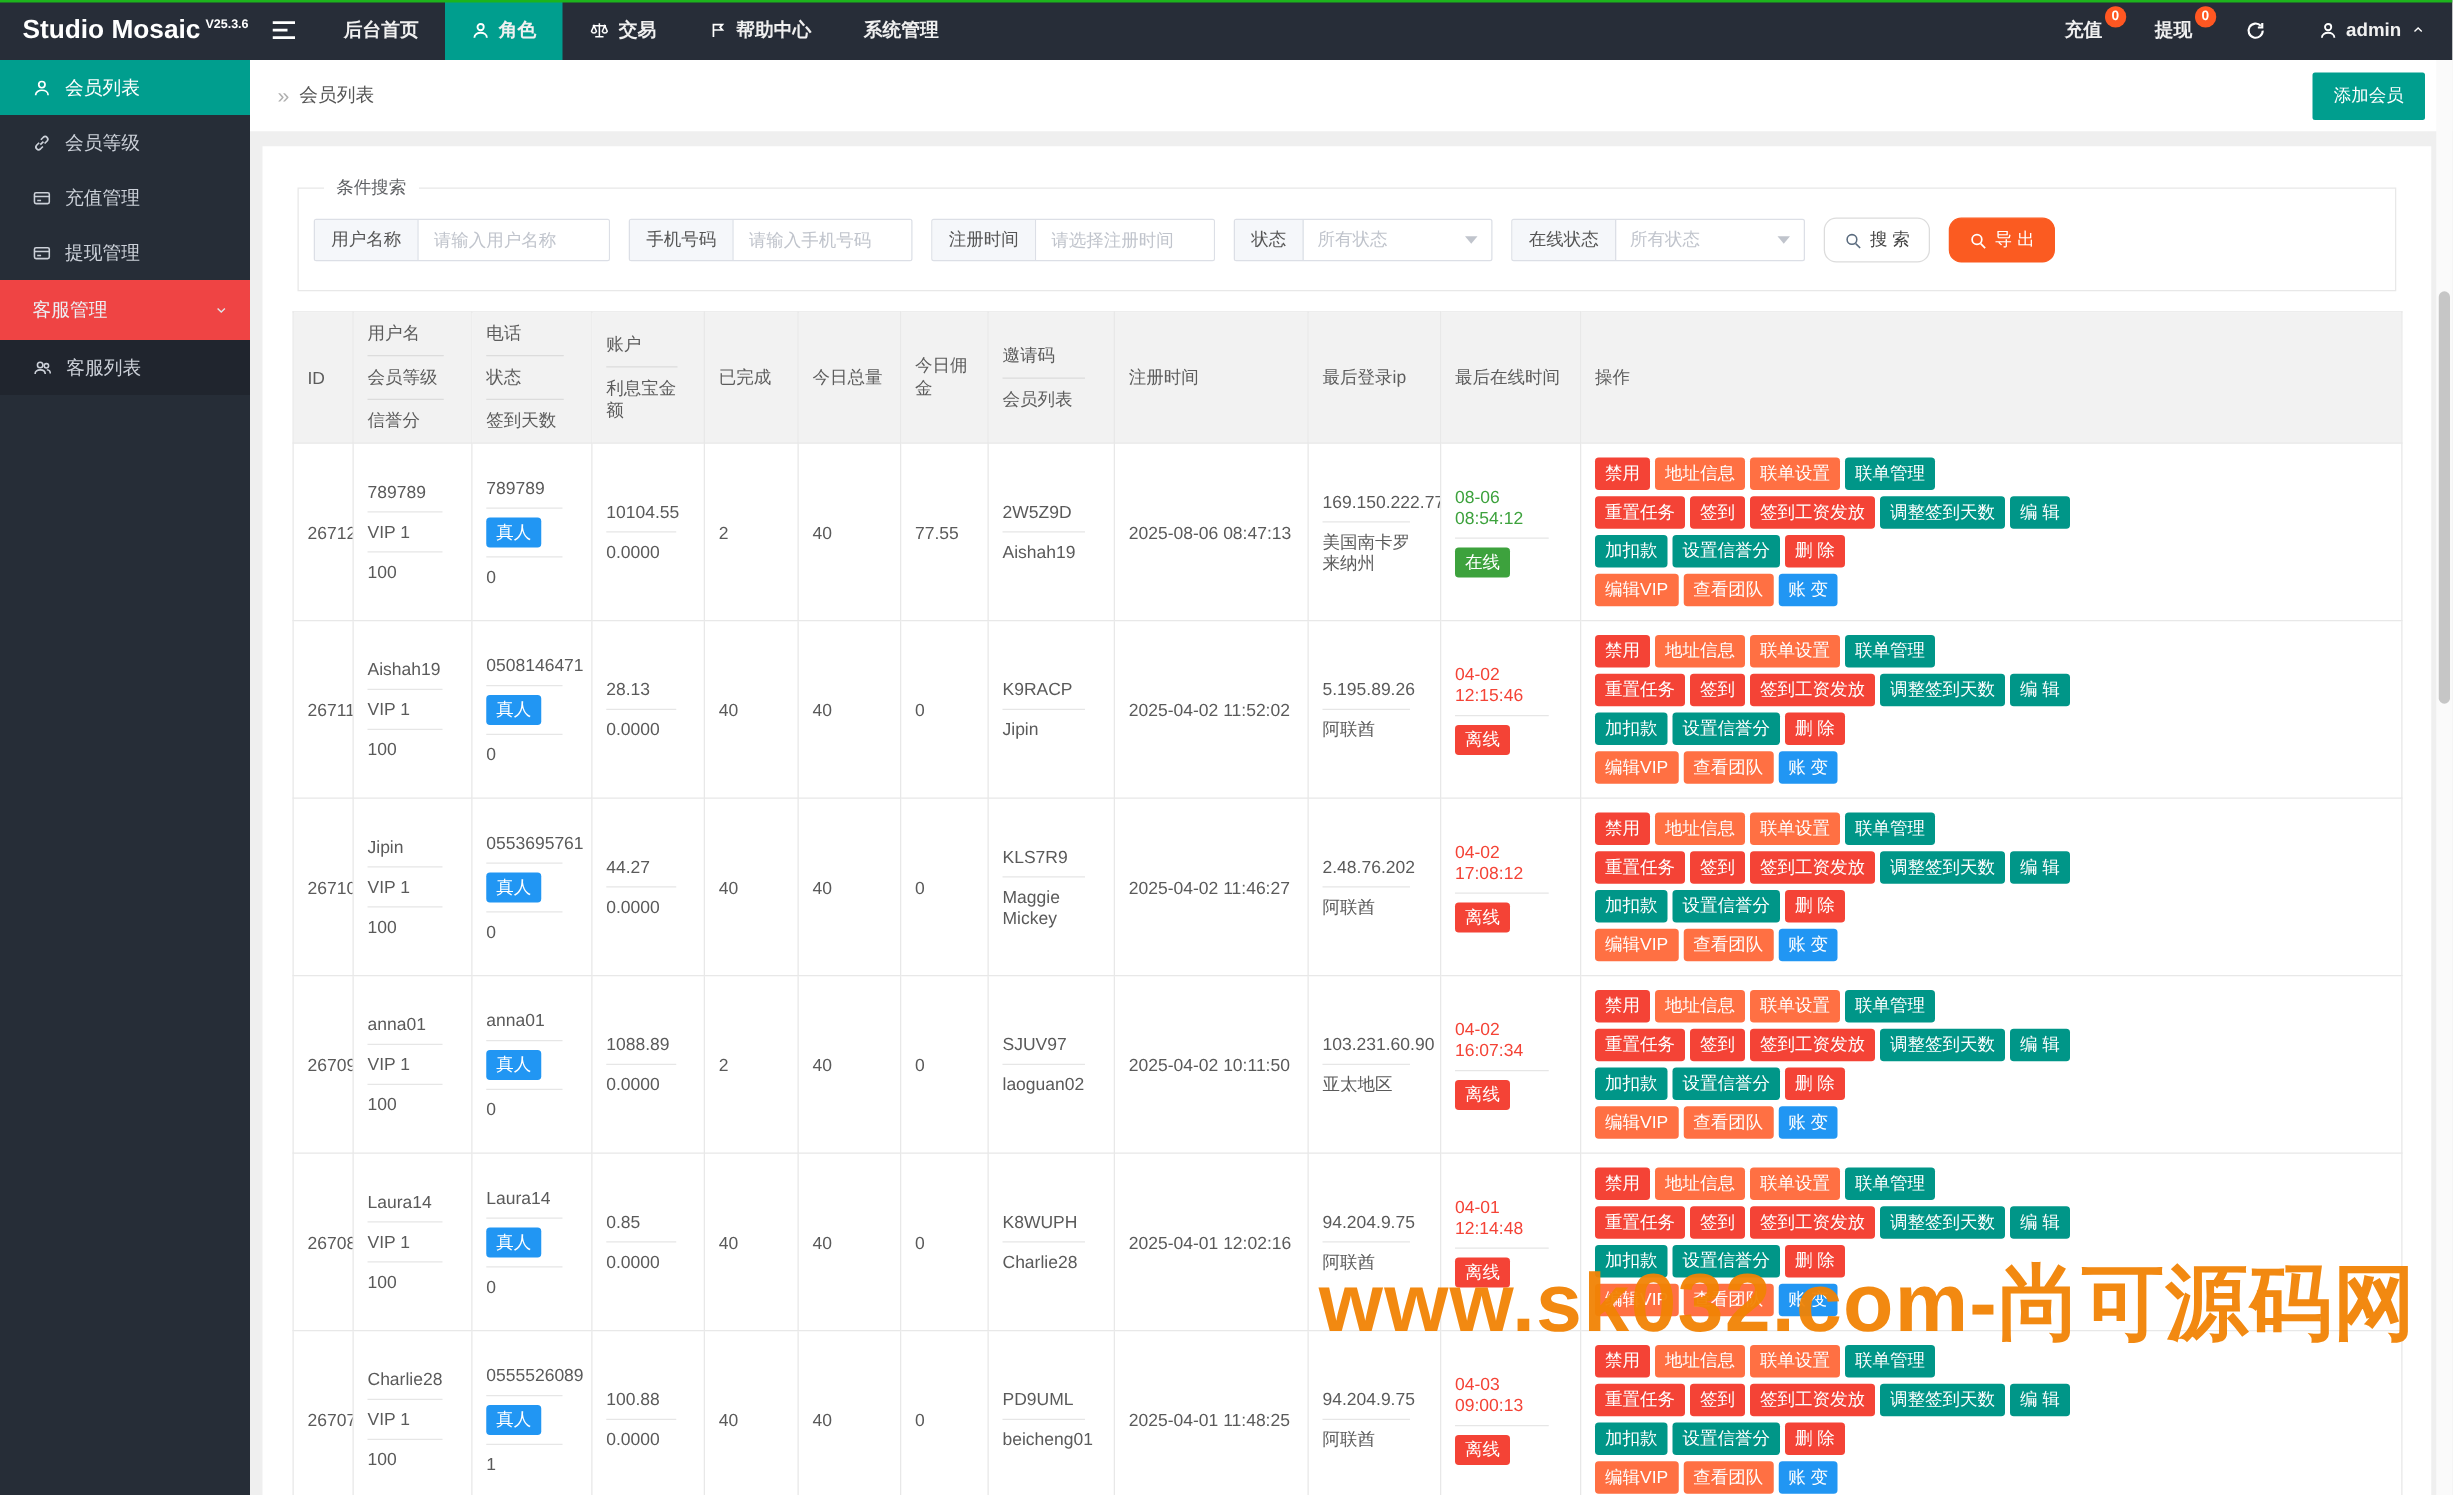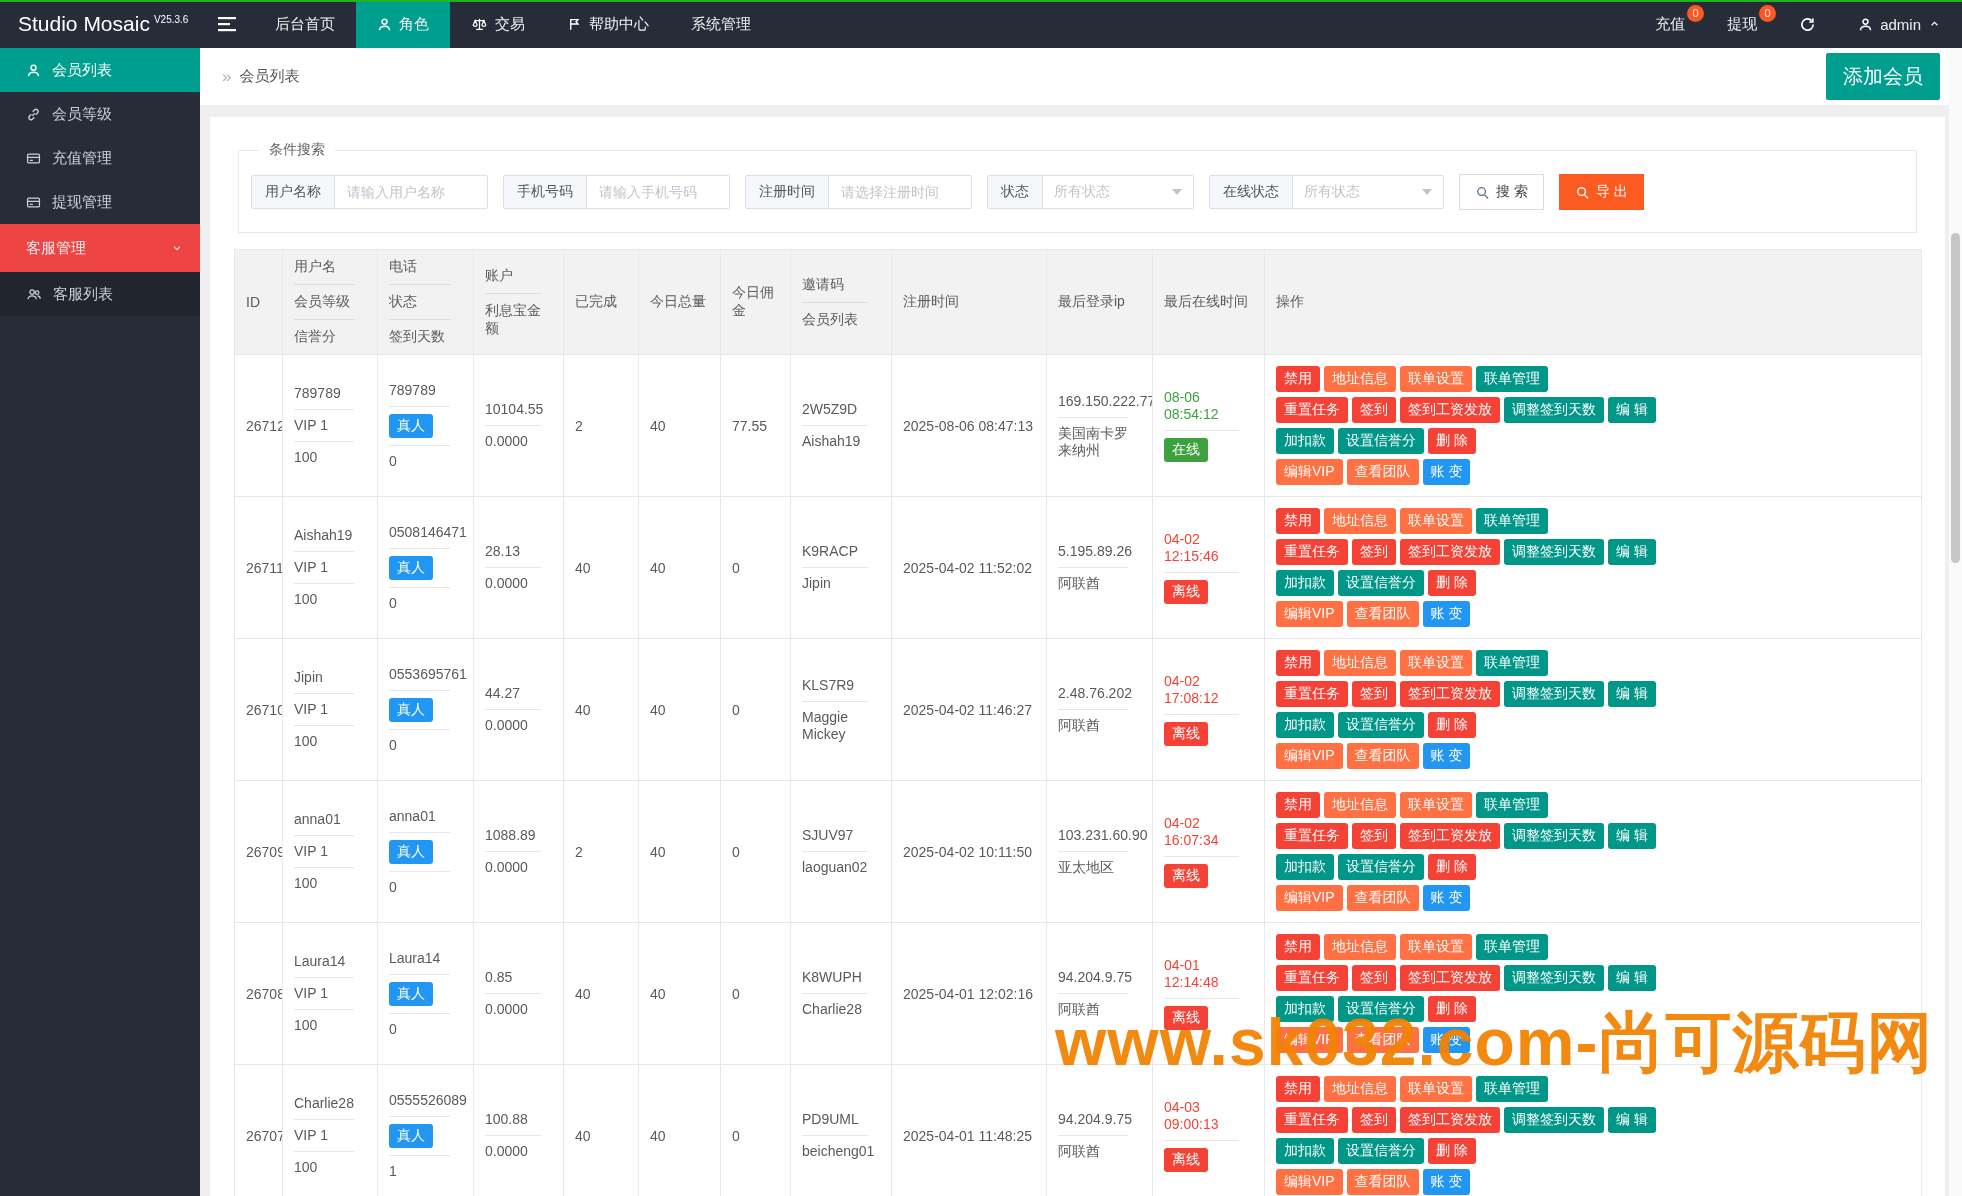--- a/index.html
+++ b/index.html
@@ -2,21 +2,21 @@
 <html><head>
 <meta charset="utf-8">
 <style>
   * { box-sizing: border-box; }
   html,body { margin:0; padding:0; width:1962px; height:1196px; overflow:hidden;
     font-family:"Liberation Sans","DejaVu Sans",sans-serif; background:#efefef; }
   body { position:relative; }
 
   
   .topbar { position:absolute; top:0; left:0; width:1962px; height:48px; background:#272d38;
-    display:flex; align-items:stretch; color:#fff; z-index:20; }
+    display:flex; align-items:stretch; color:#fff; z-index:20;font-weight:bold; }
   .topline { position:absolute; top:0; left:0; width:100%; height:2px; background:#1db41d; z-index:30; }
   .logo { width:200px; display:flex; align-items:center; padding-left:18px; font-size:21px; color:#fff; }
   .logo sup { font-size:10px; margin-left:4px; margin-top:-10px; }
   .nav-item { display:flex; align-items:center; gap:7px; padding:0 21px; font-size:15px; color:#f0f0f0; cursor:pointer; }
   .nav-item.active { background:#009e8e; }
   .nav-item svg { display:block; }
   .nav-burger { display:flex; align-items:center; padding:0 18px; cursor:pointer; }
   .nav-right { margin-left:auto; display:flex; align-items:stretch; }
   .badge-item { position:relative; }
   .nbadge { position:absolute; top:5px; right:2px; background:#ff5722; color:#fff; font-size:11px;
@@ -32,39 +32,39 @@
   .side-item.active { background:#009e8e; color:#fff; }
   .side-item.dark { background:#20252e; }
   .side-item svg, .side-header svg { flex:none; }
 
   
   .crumbbar { position:absolute; top:48px; left:200px; width:1762px; height:57px; background:#fff;
     display:flex; align-items:center; padding:0 22px; }
   .crumb-arrow { color:#b0b0b0; font-size:17px; margin-right:8px; }
   .crumb-label { color:#555; font-size:15px; }
   .add-btn { margin-left:auto; background:#009e8e; color:#fff; border:none; border-radius:2px;
-    padding:10px 17px; font-size:20px; cursor:pointer; font-family:inherit; }
+    padding:10px 17px; font-size:14px; cursor:pointer; font-family:inherit; }
 
   
   .content { position:absolute; top:105px; left:200px; width:1747px; height:1091px; padding:12px 15px 0 10px; }
   .card { background:#fff; width:1735px; height:1200px; padding:20px 24px; }
 
   fieldset.searchset { border:1px solid #e8e8e8; margin:4px; padding:15px 12px 22px; }
   fieldset.searchset legend { padding:0 10px; margin-left:8px; font-size:14px; color:#606266; }
   .search-row { display:flex; align-items:center; gap:15px; }
   .fgroup { display:flex; height:34px; border:1px solid #dcdfe6; border-radius:2px; background:#fff; overflow:hidden; }
   .fgroup .lbl { background:#f5f7fa; padding:0 13px; display:flex; align-items:center; font-size:14px;
     color:#555; border-right:1px solid #dcdfe6; white-space:nowrap; }
   .fgroup input { border:none; outline:none; padding:0 12px; font-size:14px; width:152px; color:#333; font-family:inherit; }
   .fgroup input::placeholder { color:#c0c4cc; }
   .fgroup .sel { width:150px; display:flex; align-items:center; justify-content:space-between;
     padding:0 11px; color:#c0c4cc; font-size:14px; cursor:pointer; }
   .caret { width:0; height:0; border-left:5px solid transparent; border-right:5px solid transparent;
     border-top:6px solid #c0c4cc; }
-  .btn { height:36px; display:flex; align-items:center; gap:6px; padding:0 15px; border-radius:0;
+  .btn { height:36px; display:flex; align-items:center; gap:6px; padding:0 15px; border-radius:10px;
     font-size:14px; cursor:pointer; border:1px solid #dcdcdc; background:#fff; color:#444; font-family:inherit; }
   .btn.export { background:#fb5b21; border-color:#fb5b21; color:#fff; }
 
   
   table.members { border-collapse:collapse; table-layout:fixed; width:1687px; margin-top:16px; }
   table.members th, table.members td { border:1px solid #e8e8e8; padding:8px 11px; text-align:left;
     vertical-align:middle; font-size:14px; overflow:hidden; }
   table.members thead tr { height:80px; }
   table.members thead th { background:#f2f2f2; color:#5c5c5c; font-weight:normal; }
   table.members tbody tr { height:110px; }

